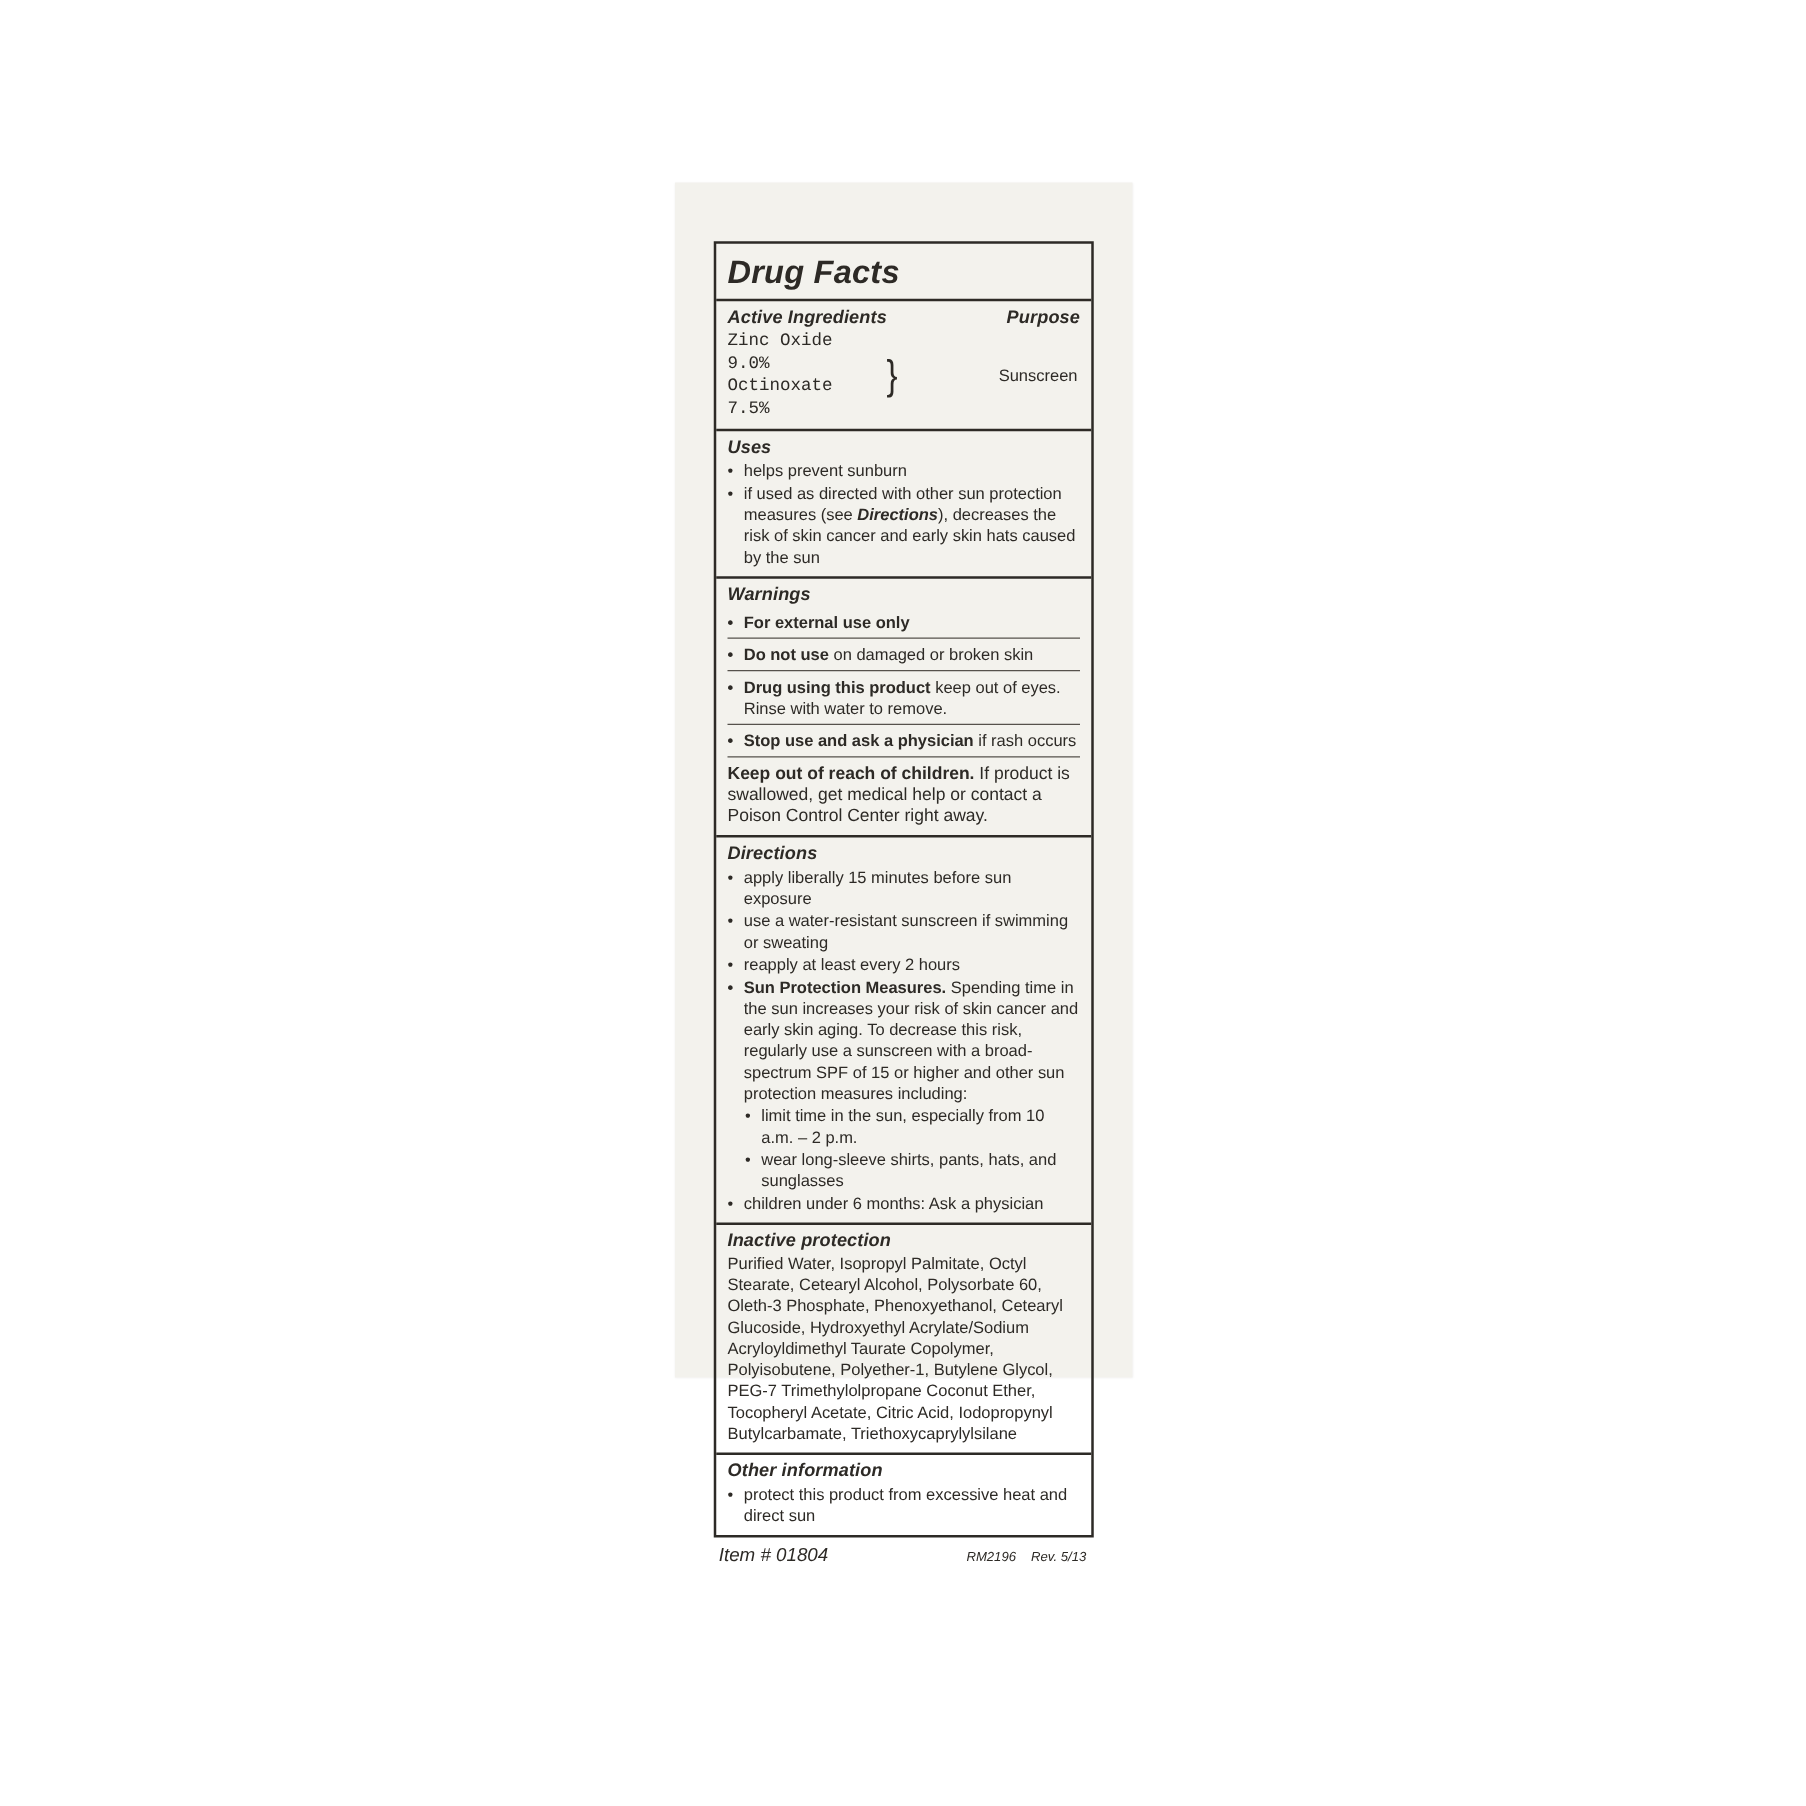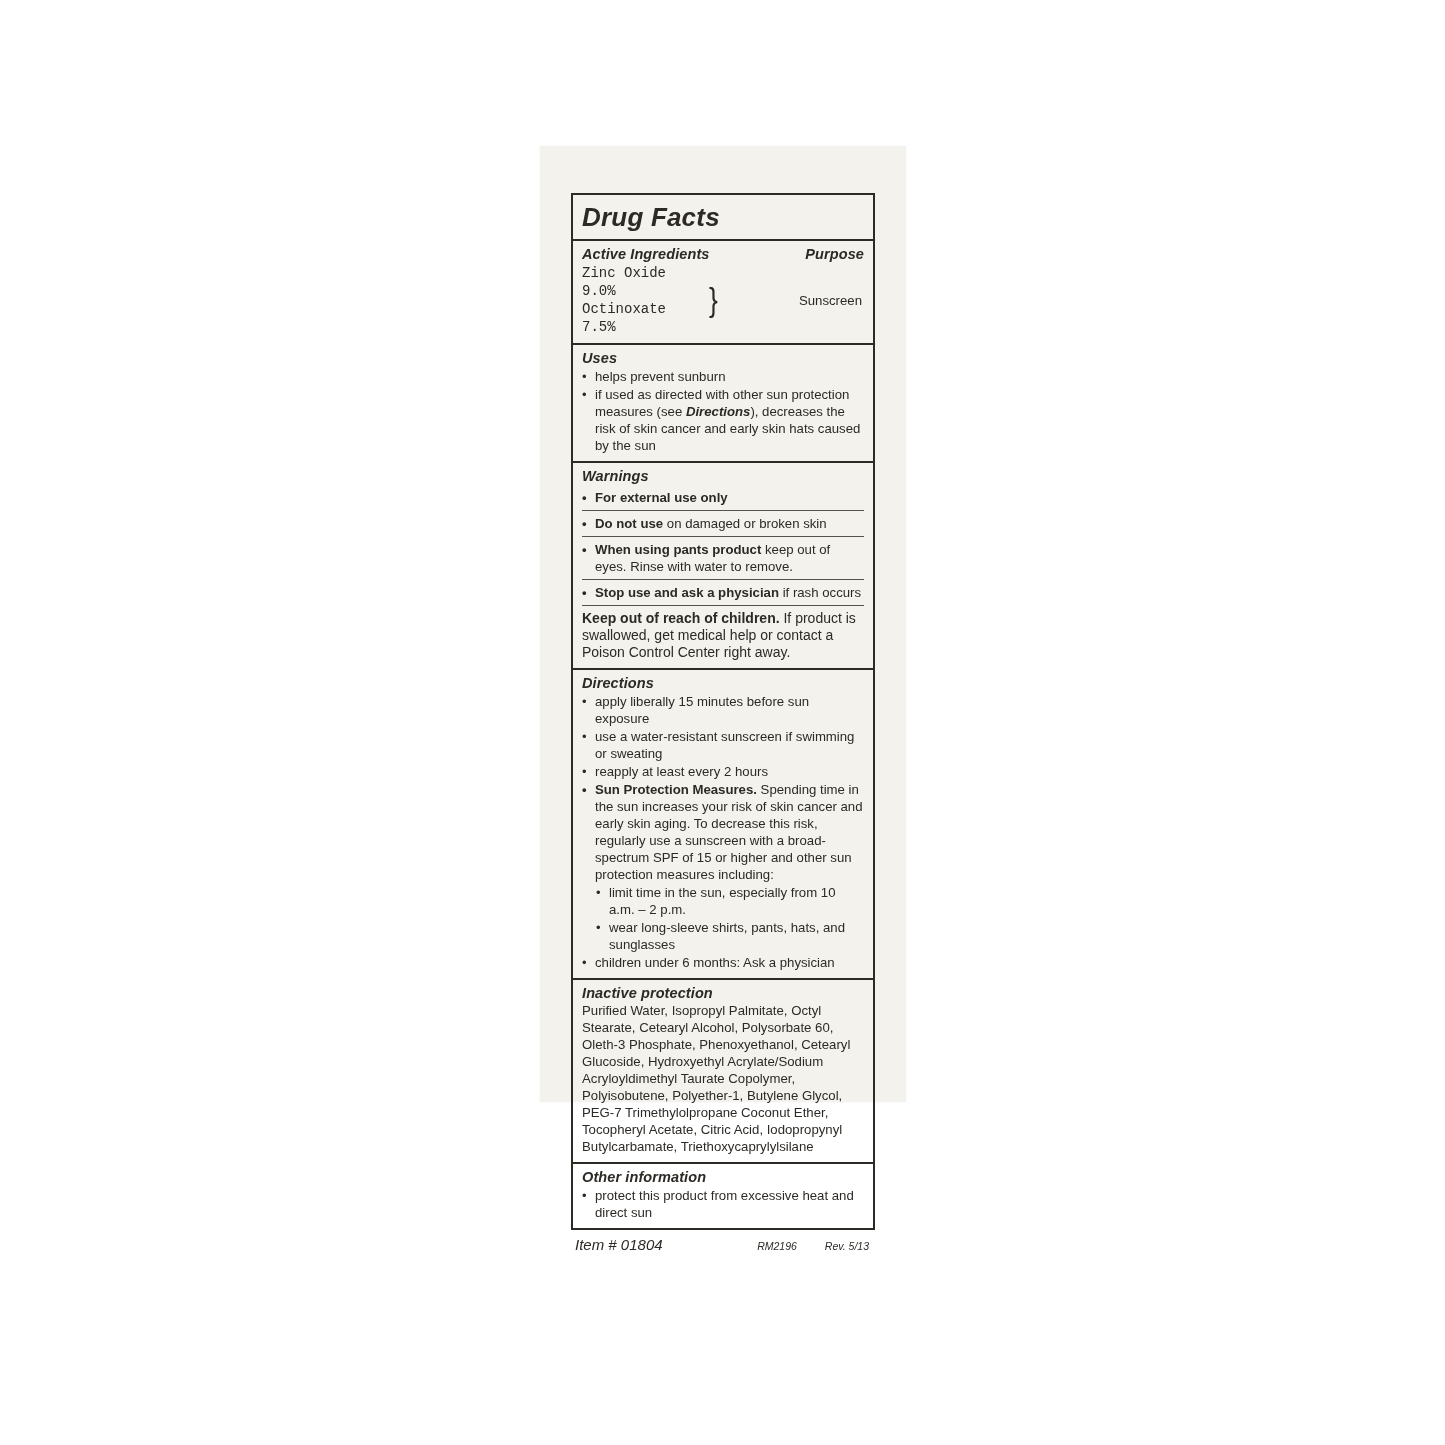--- a/index.html
+++ b/index.html
@@ -49,21 +49,21 @@
 
   .bold { font-weight: 700; }
   .ital { font-style: italic; font-weight: 700; }
 
   .footer-row {
     position: absolute; left: 31px; width: 304px; top: 1090px;
     display: flex; justify-content: space-between; align-items: baseline;
     font-style: italic;
   }
   .item-no { font-size: 15px; padding-left: 4px; }
-  .rev-group { font-size: 10.5px; display: flex; gap: 28px; padding-right: 6px; }
+  .rev-group { font-size: 10.5px; display: flex; gap: 12px; padding-right: 6px; }
 </style>
 </head>
 <body>
 
 <div class="stage">
   <div class="paper">
 
     <div class="df-box">
 
       <div class="sec title-sec">
@@ -110,21 +110,21 @@
         <div class="warn-item">
           <div class="bullet-item">
             <span class="b bold">•</span>
             <div class="t"><span class="bold">Do not use</span><span> on damaged or broken skin</span></div>
           </div>
         </div>
 
         <div class="warn-item">
           <div class="bullet-item">
             <span class="b bold">•</span>
-            <div class="t"><span class="bold">When using pants product</span><span> keep out of eyes. Rinse with water to remove.</span></div>
+            <div class="t"><span class="bold">Drug using this product</span><span> keep out of eyes. Rinse with water to remove.</span></div>
           </div>
         </div>
 
         <div class="warn-item">
           <div class="bullet-item">
             <span class="b bold">•</span>
             <div class="t"><span class="bold">Stop use and ask a physician</span><span> if rash occurs</span></div>
           </div>
         </div>
 

